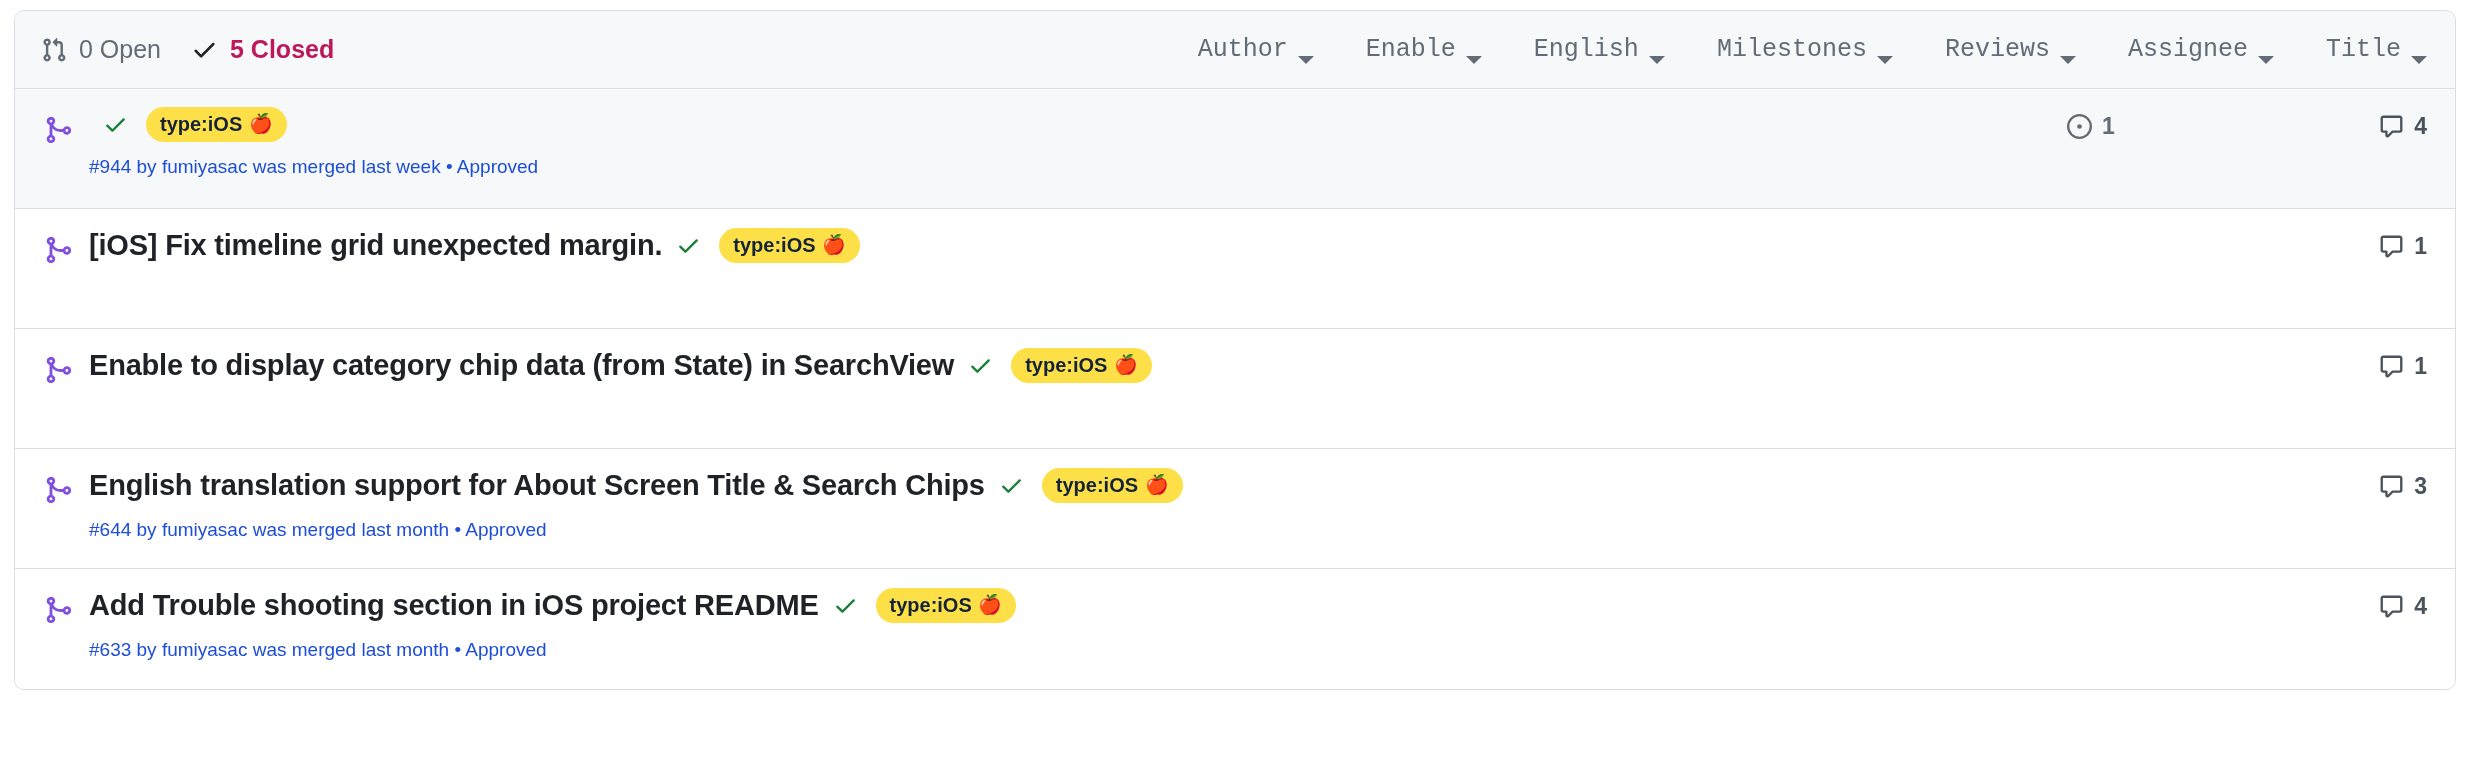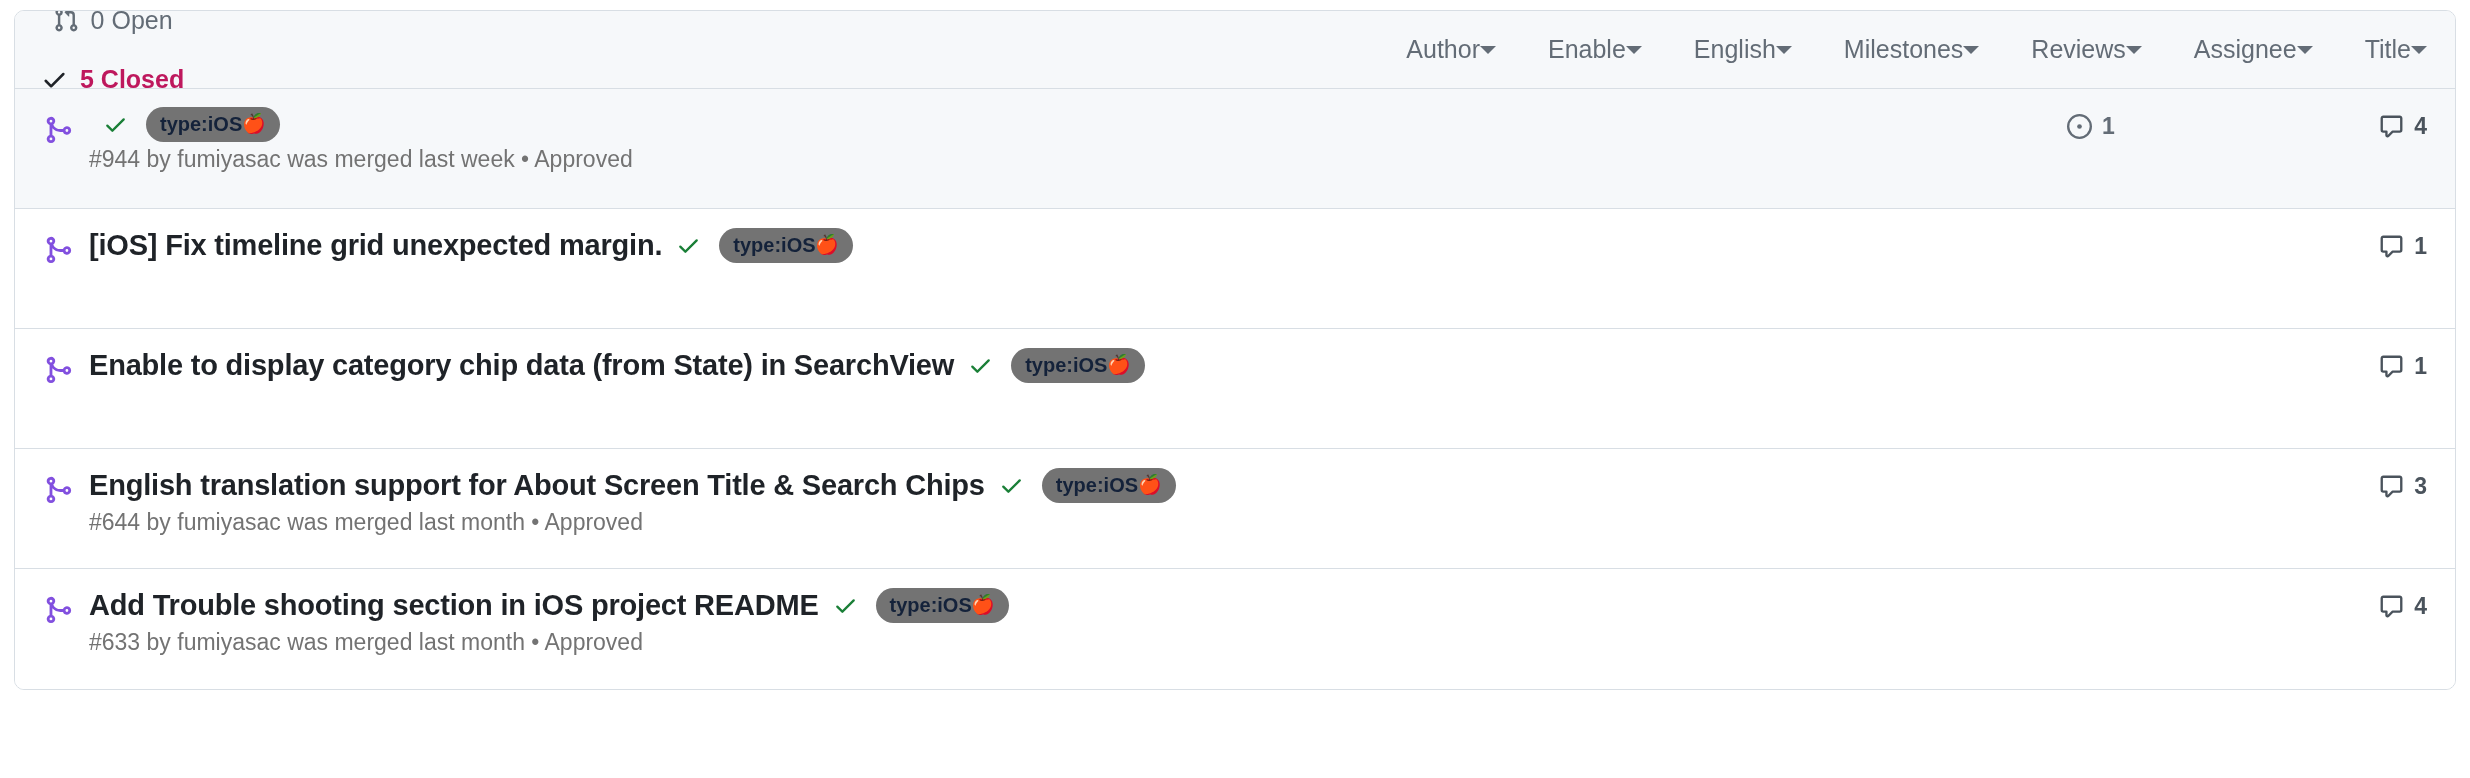--- a/index.html
+++ b/index.html
@@ -28,24 +28,23 @@
   .list-header {
     display: flex;
     align-items: center;
     background: #f6f8fa;
     border-bottom: 1px solid #d8dee4;
     height: 78px;
     padding: 0 28px 0 26px;
   }
   .state-filters {
     display: flex;
-    align-items: center;
+    align-items: flex-end;
     gap: 30px;
     font-size: 25px;
-    flex-direction: column;
   }
   .state-item {
     display: flex;
     align-items: center;
     gap: 12px;
     cursor: pointer;
     white-space: nowrap;
   }
   .state-open { color: #636c76; font-weight: 400; }
   .state-closed { color: #be185d; font-weight: 700; }
@@ -56,22 +55,24 @@
   .filter-bar {
     display: flex;
     align-items: center;
     gap: 52px;
     font-size: 25px;
     color: #636c76;
     white-space: nowrap;
   }
   .filter-item {
     display: flex;
-    align-items: center;
+    align-items: flex-end;
+    gap: 10px;
     cursor: pointer;
+    font-family: Liberation Mono, monospace;
   }
   .caret {
     width: 0; height: 0;
     border-left: 8px solid transparent;
     border-right: 8px solid transparent;
     border-top: 8px solid #636c76;
     display: inline-block;
   }
 
   
@@ -116,37 +117,37 @@
     margin-left: 14px;
     display: inline-flex;
     align-items: center;
   }
   .check-icon svg { display: block; }
 
   .label-chip {
     margin-left: 18px;
     display: inline-flex;
     align-items: center;
-    gap: 0;
-    background: #737373;
+    gap: 7px;
+    background: #fde047;
     color: #14223a;
     border-radius: 999px;
     padding: 5px 14px 6px 14px;
     font-size: 20px;
     font-weight: 600;
     line-height: 1.2;
     cursor: pointer;
     white-space: nowrap;
   }
   .label-emoji { font-size: 19px; }
 
   .meta-line {
-    margin-top: 3px;
-    font-size: 23px;
-    color: #737373;
+    margin-top: 13px;
+    font-size: 19px;
+    color: #1d4ed8;
     line-height: 1.3;
   }
 
   .row-right {
     flex: none;
     display: flex;
     align-items: center;
     margin-top: 6px;
   }
   .task-slot {

